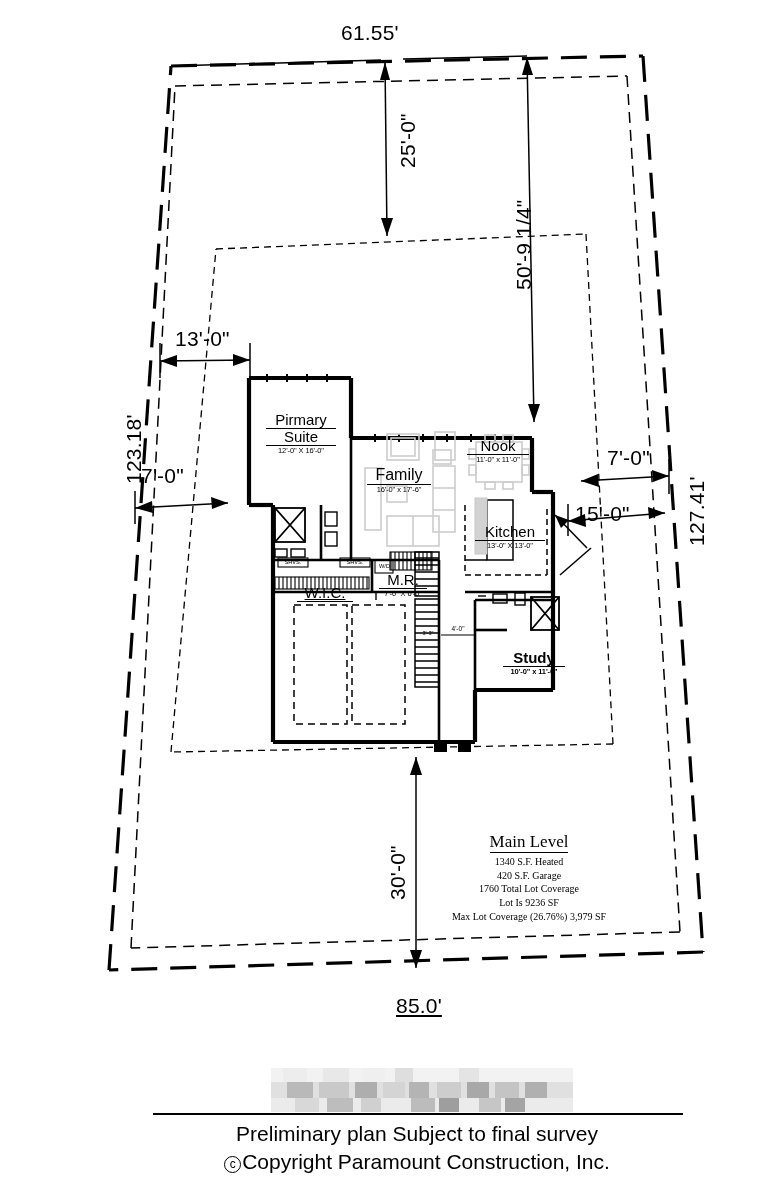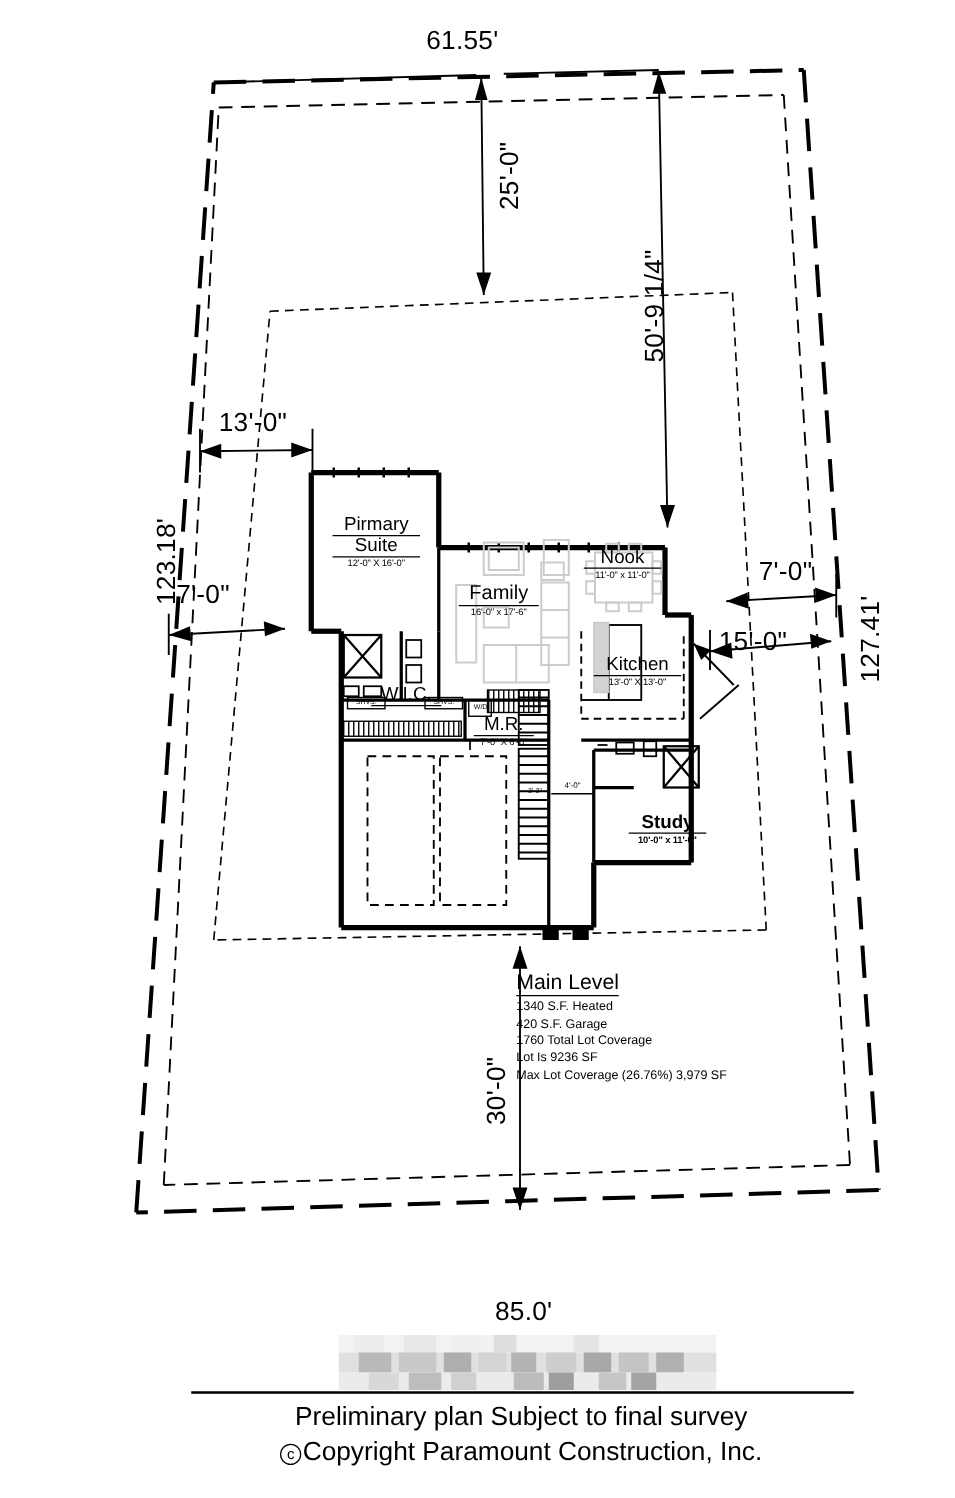--- a/index.html
+++ b/index.html
@@ -60,22 +60,24 @@
   .room-big .rname { font-size: 16px; }
   .tiny-lbl {
     position: absolute;
     font-size: 5.6px;
     white-space: nowrap;
     text-align: center;
   }
   #summary {
     position: absolute;
     left: 378px;
-    top: 776px;
+    top: 832px;
     width: 232px;
+    text-align: center;
+    font-family: Liberation Serif, serif;
   }
   #summary .s-title {
     font-size: 17px;
     display: inline-block;
     border-bottom: 1.3px solid #000;
     padding-bottom: 0px;
     margin-bottom: 2px;
   }
   #summary .s-line {
     font-size: 10px;
@@ -390,21 +392,21 @@
   <div class="lbl dim" style="left:106px; top:465px;">7'-0"</div>
 
   <div class="lbl dim" style="left:572px; top:447px;">7'-0"</div>
 
   <div class="lbl dim" style="left:540px; top:503px;">15'-0"</div>
 
   <div class="lbl dim" style="left:352px; top:900px;">
     <span class="rot90" style="display:inline-block;">30'-0"</span>
   </div>
 
-  <div class="lbl dim" style="left:361px; top:1039px;">85.0'</div>
+  <div class="lbl dim" style="left:361px; top:995px;text-decoration:underline;">85.0'</div>
 
   <div class="lbl room" style="left:231px; top:412px; width:70px;">
     <span class="rname">Pirmary</span>
     <span class="rname">Suite</span>
     <span class="rdim">12'-0" X 16'-0"</span>
   </div>
 
   <div class="lbl room room-big" style="left:332px; top:467px; width:64px;text-align:center;">
     <span class="rname">Family</span>
     <span class="rdim">16'-0" x 17'-6"</span>
@@ -413,21 +415,21 @@
   <div class="lbl room" style="left:432px; top:438px; width:62px;">
     <span class="rname">Nook</span>
     <span class="rdim">11'-0" x 11'-0"</span>
   </div>
 
   <div class="lbl room" style="left:440px; top:524px; width:70px;">
     <span class="rname">Kitchen</span>
     <span class="rdim">13'-0" X 13'-0"</span>
   </div>
 
-  <div class="lbl room" style="left:262px; top:548px; width:56px;">
+  <div class="lbl room" style="left:262px; top:585px; width:56px;text-decoration:underline;">
     <span class="rname">W.I.C.</span>
   </div>
 
   <div class="lbl room" style="left:344px; top:572px; width:48px;">
     <span class="rname">M.R.</span>
     <span class="rdim">7'-0" X 6'-0"</span>
   </div>
 
 
   <div class="lbl room" style="left:468px; top:650px; width:62px;font-weight:bold;">

